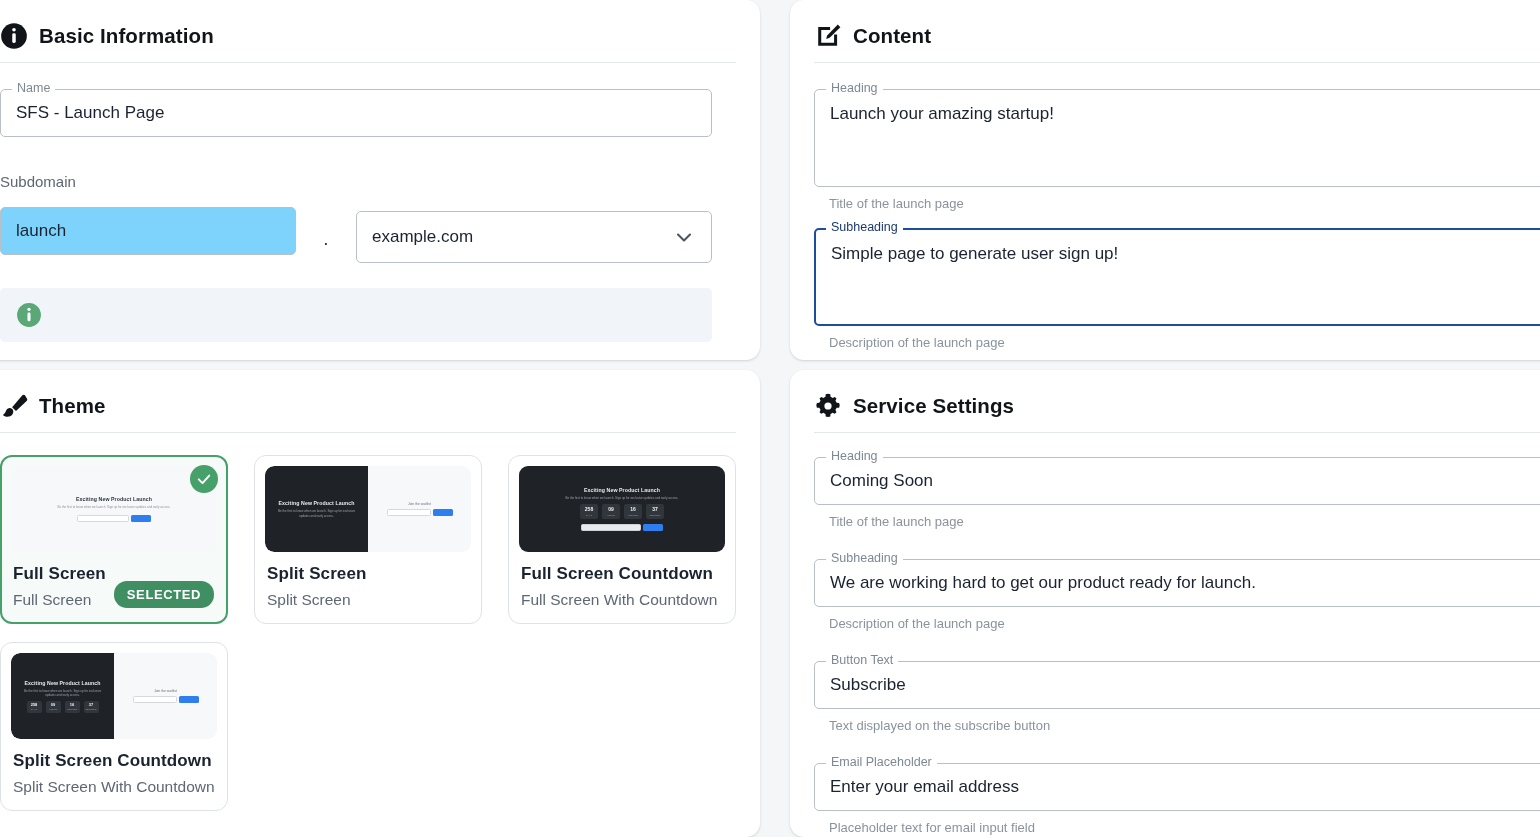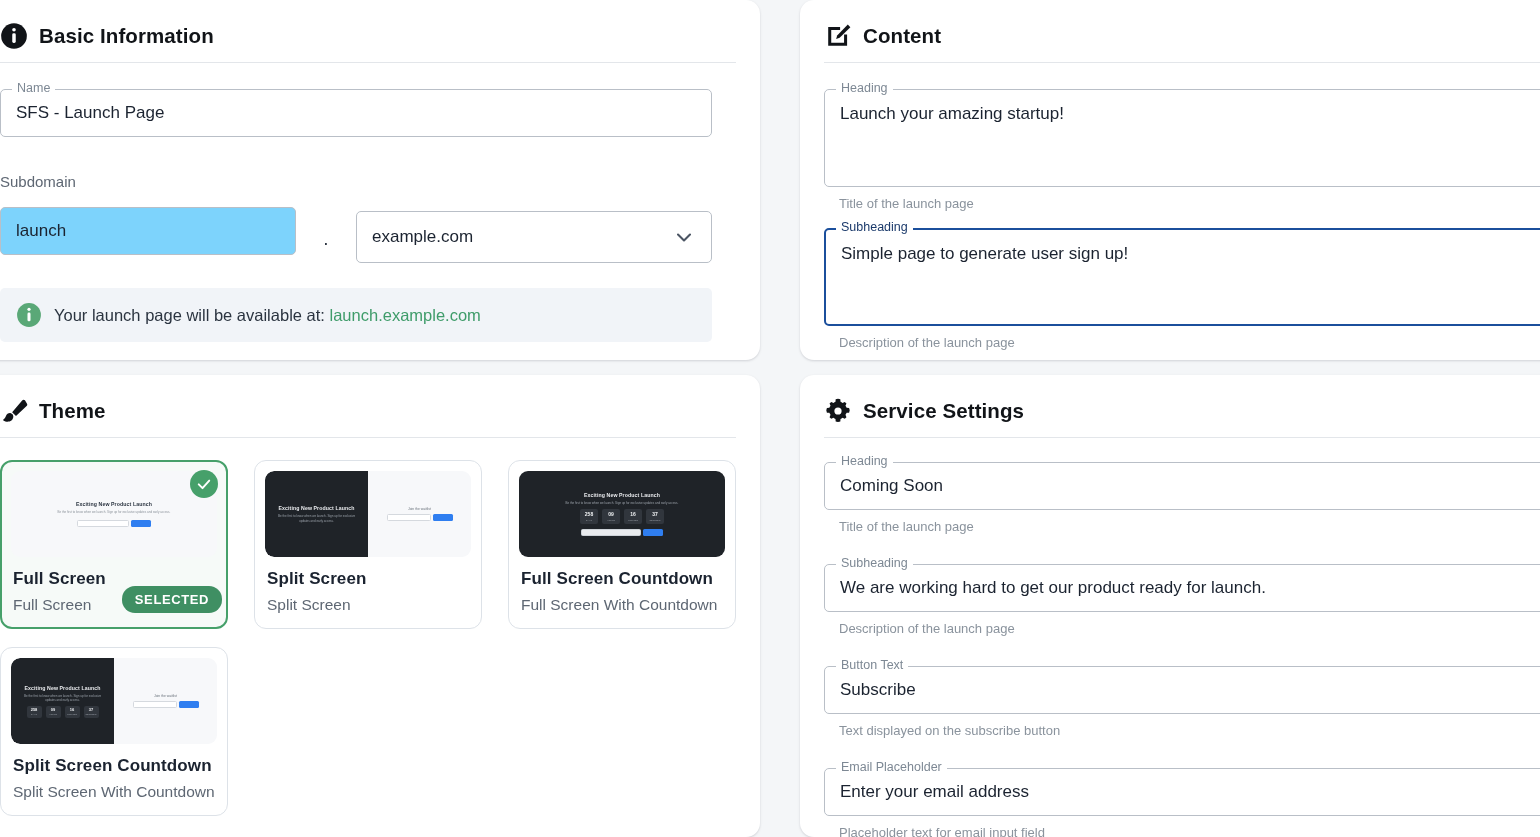--- a/index.html
+++ b/index.html
@@ -10,20 +10,21 @@
     overflow: hidden;
   }
   .page {
     position: relative;
     width: 1300px; height: 837px;
     display: grid;
     grid-template-columns: 760px 760px;
     grid-template-rows: 360px 1fr;
     column-gap: 20px;
     row-gap: 15px;
+    gap: 10px;
   }
 
   
   .panel {
     background: #ffffff;
     border-radius: 14px;
     box-shadow: 0 1px 3px rgba(16,24,40,.10), 0 1px 2px rgba(16,24,40,.06);
     padding: 22px 24px 18px 24px;
     overflow: hidden;
     position: relative;
@@ -198,21 +199,21 @@
     margin: 12px 0 0 2px;
     letter-spacing: .1px;
   }
   .tcard .tdesc {
     font-size: 15.5px;
     color: #5e6773;
     margin: 7px 0 0 2px;
   }
   .badge {
     position: absolute;
-    right: 4px; bottom: 14px;
+    right: 12px; bottom: 14px;
     background: #3f8f63;
     color: #fff;
     font-size: 13px;
     font-weight: 700;
     letter-spacing: .6px;
     padding: 6px 13px;
     border-radius: 13px;
   }
   .check {
     position: absolute;
@@ -257,24 +258,20 @@
         </svg>
       </div>
     </div>
 
     <div class="alert">
       <svg class="alert-ico" viewBox="0 0 24 24">
         <circle cx="12" cy="12" r="11" fill="#5aa877"></circle>
         <circle cx="12" cy="6.8" r="1.5" fill="#fff"></circle>
         <rect x="10.6" y="9.8" width="2.8" height="8" rx="1.2" fill="#fff"></rect>
       </svg>
-      <div class="txt">
-        <span>Your launch page will be available at:</span>
-        <span class="lnk">launch.example.com</span>
-      </div>
     </div>
   </section>
 
   <section class="panel content">
     <div class="panel-head">
       <svg class="hicon" viewBox="0 0 24 24">
         <path d="M3.6 4.2 h10.2 v2.6 H6.2 v11 h11 v-7 h2.6 v9.6 H3.6 Z" fill="#111418"></path>
         <path d="M20.4 2.2 l2.2 2.2 -9.2 9.2 -3 .9 .9 -3 Z" fill="#111418"></path>
       </svg>
       <h2>Content</h2>

